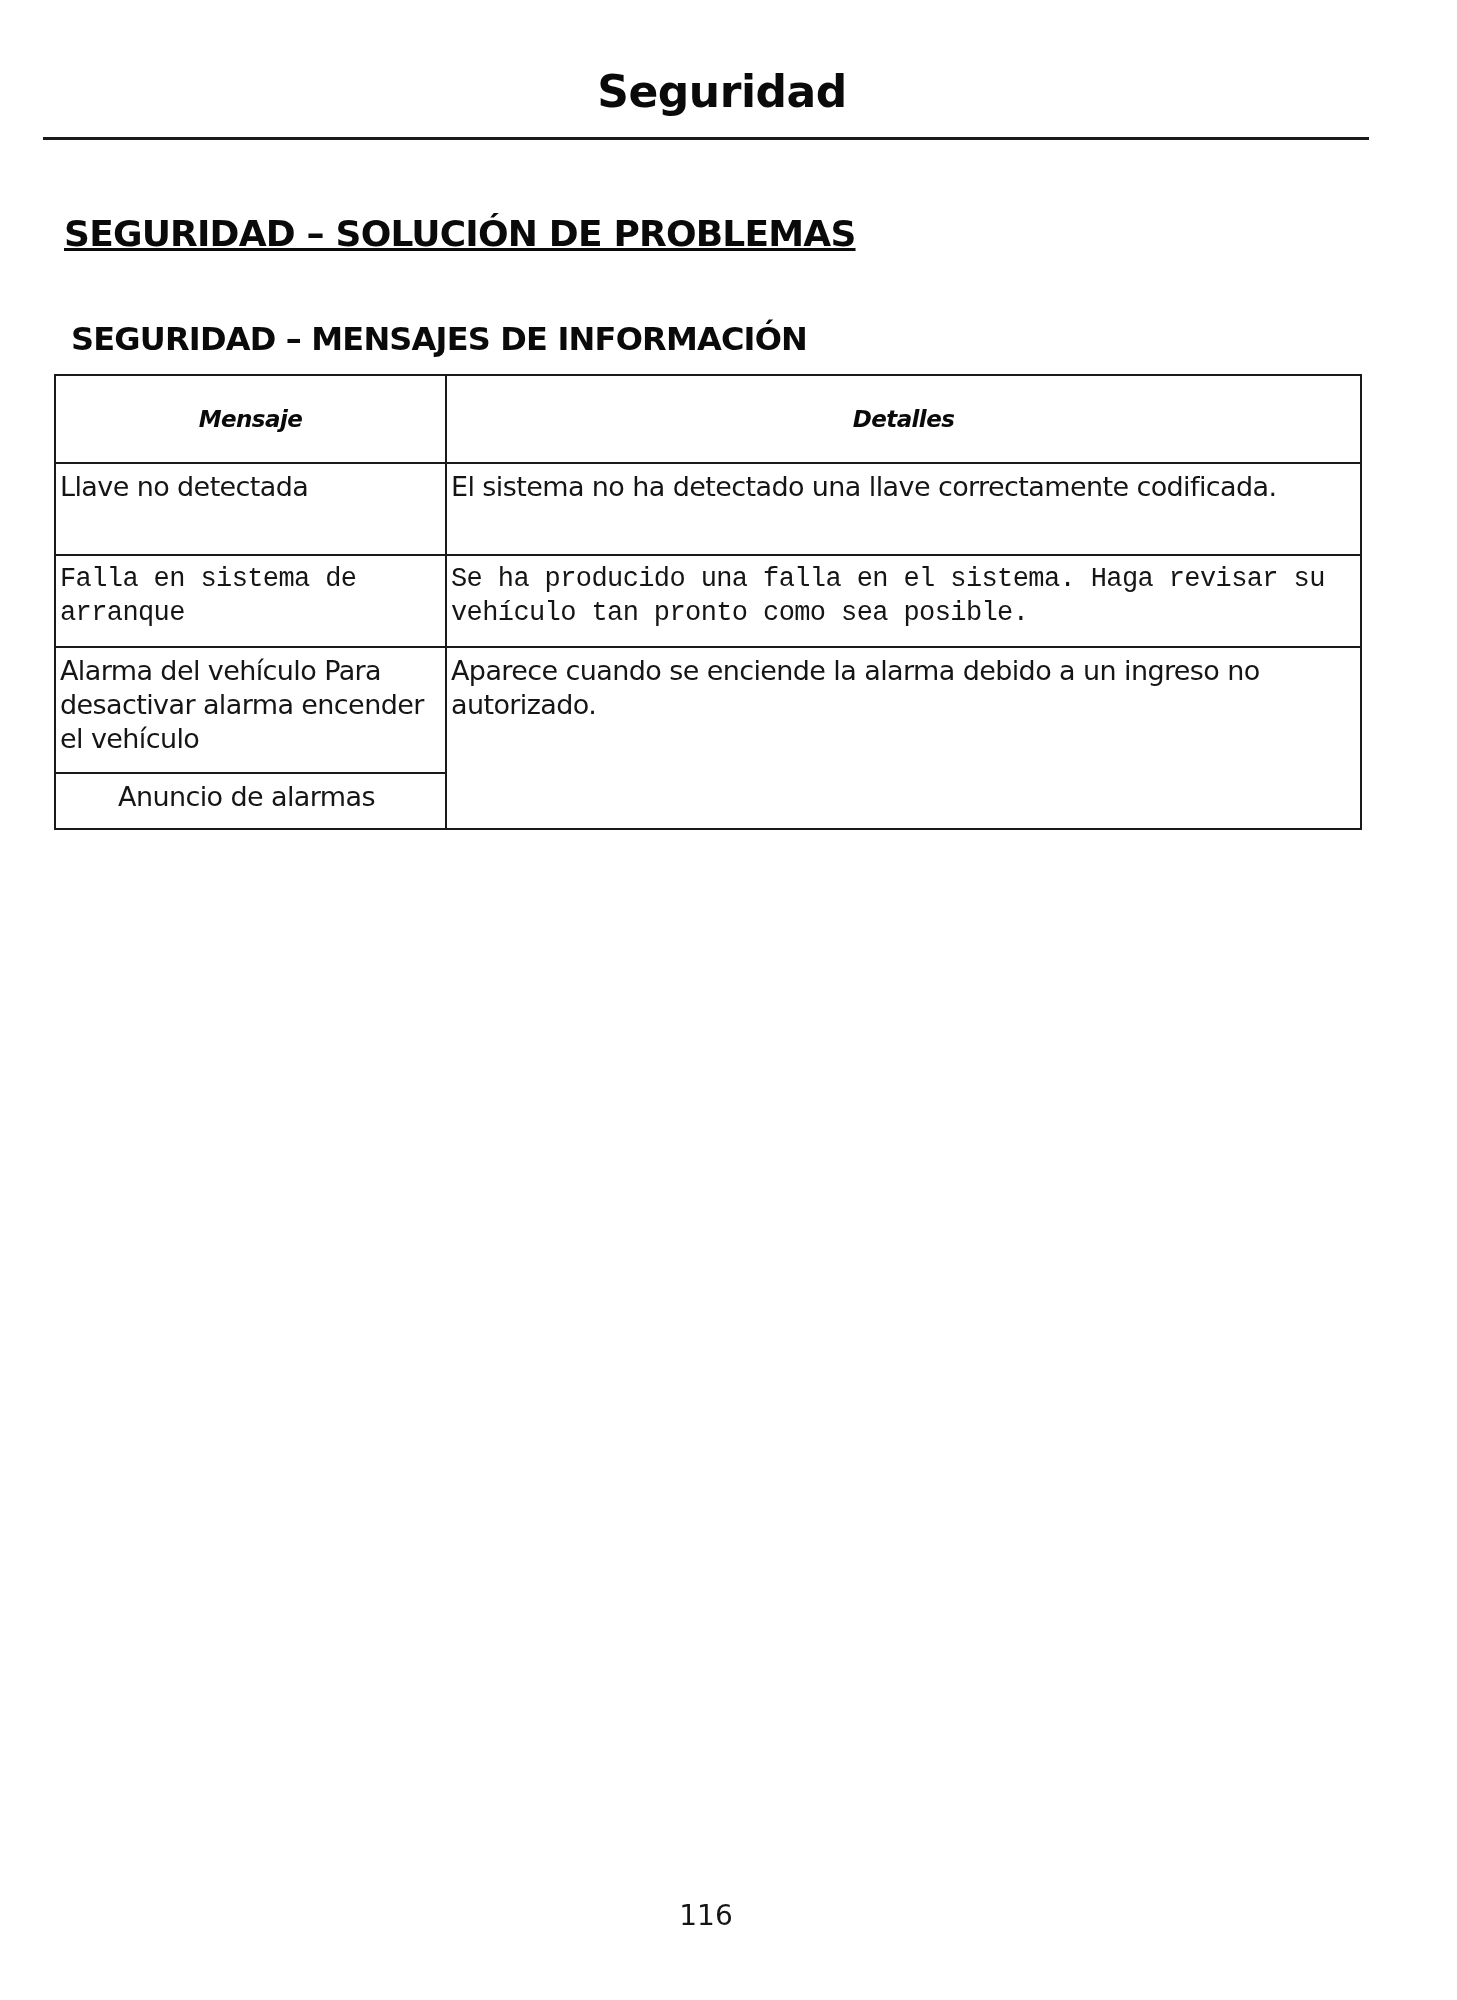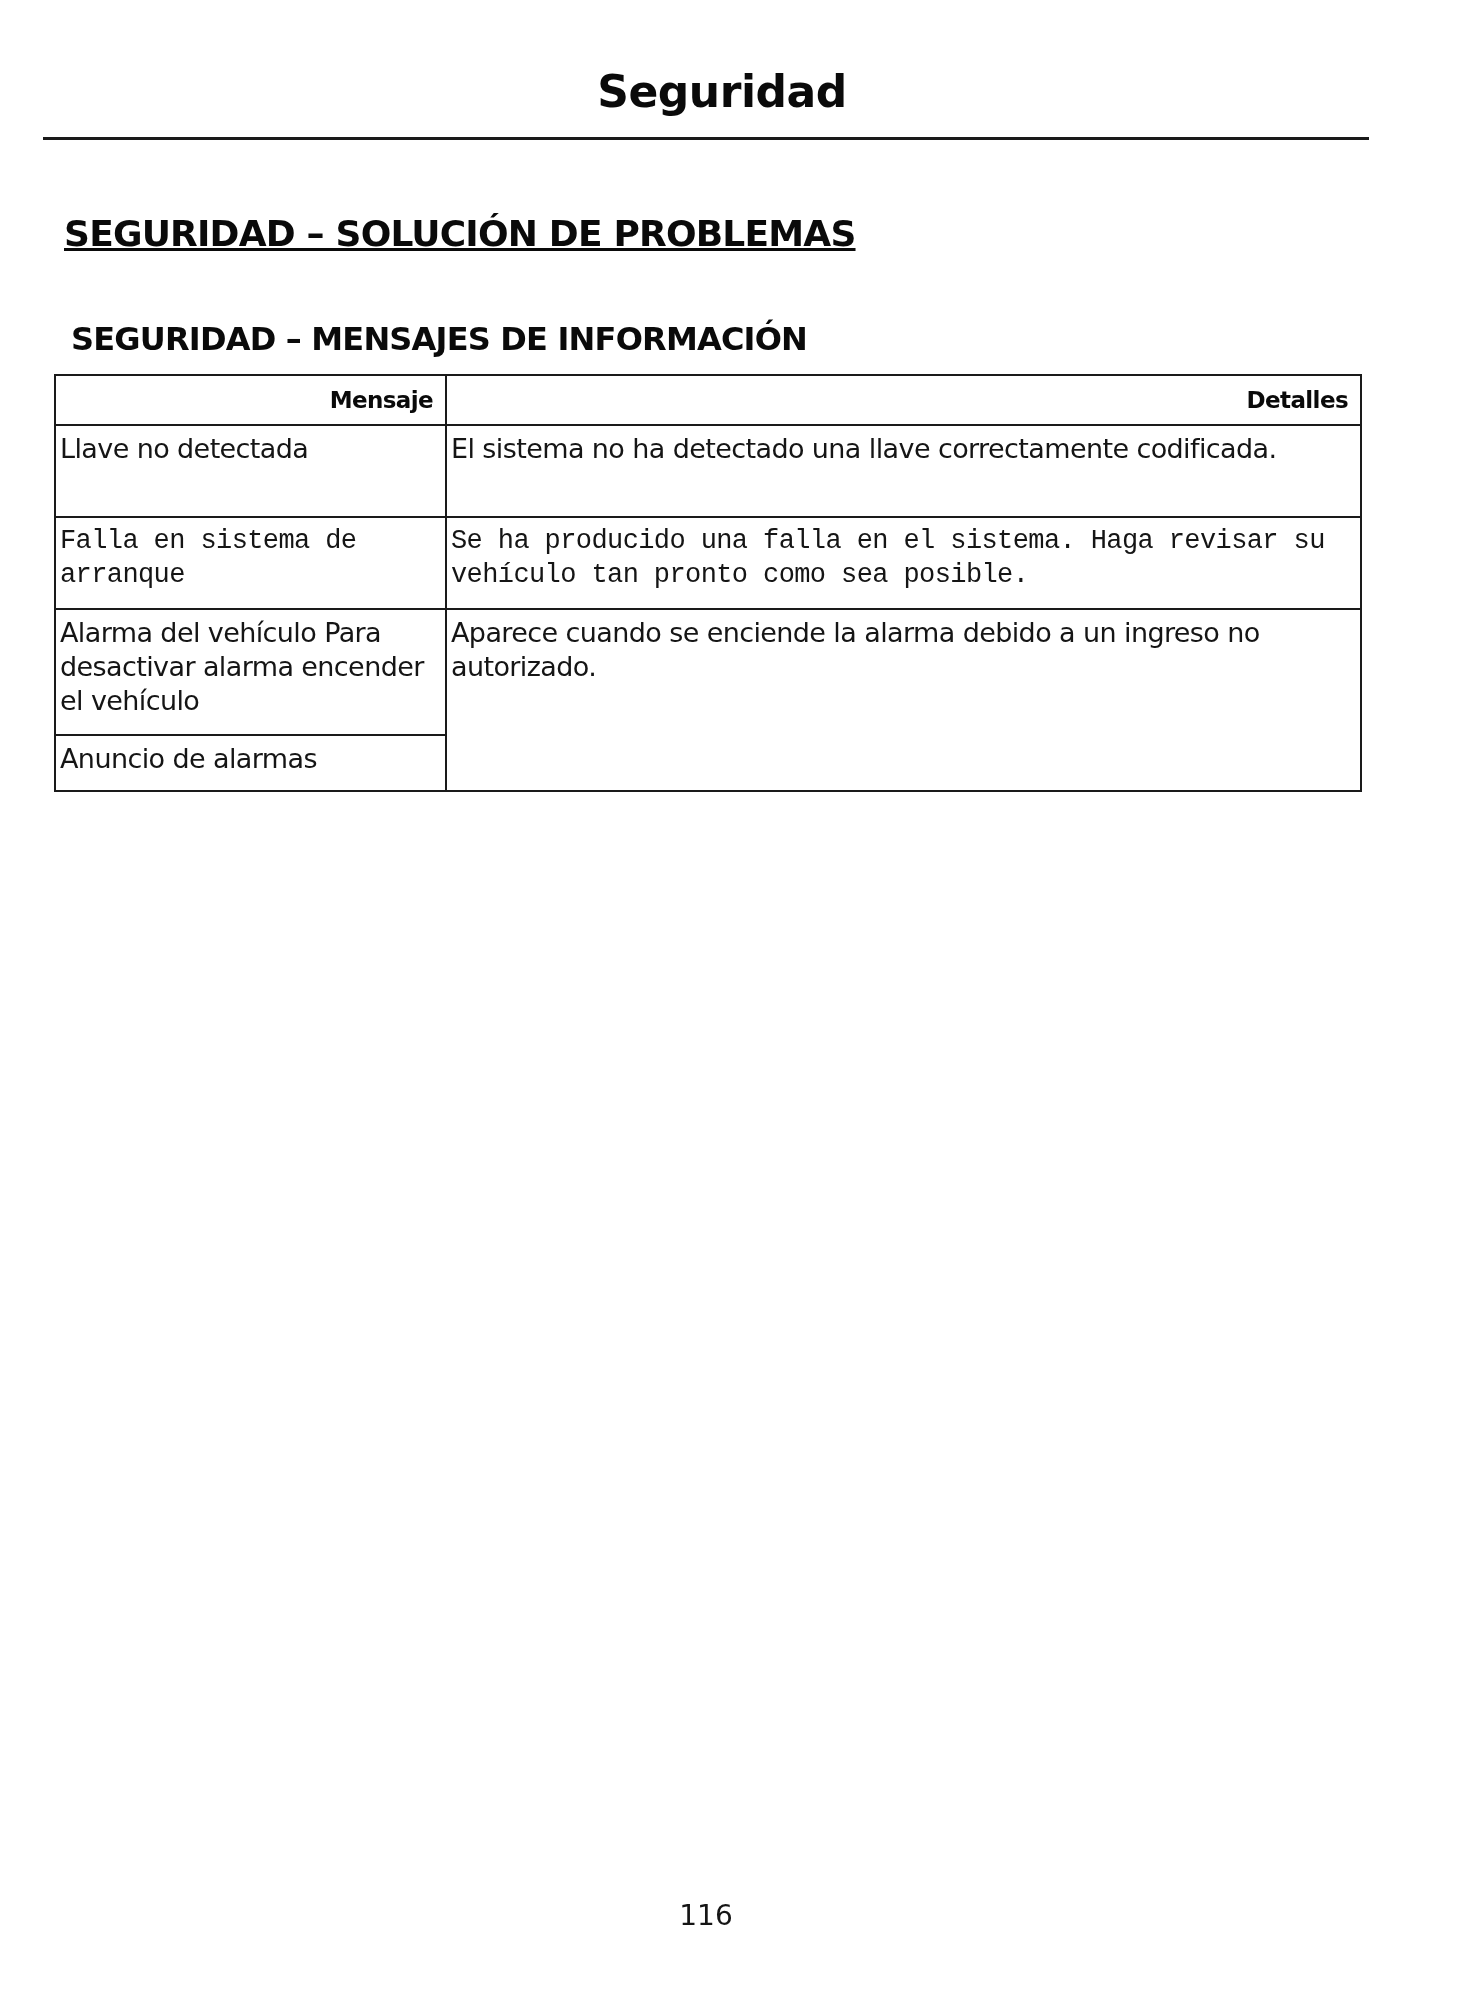--- a/index.html
+++ b/index.html
@@ -77,32 +77,33 @@
       text-align: left;
       padding: 6px 12px 6px 4px;
       font-family: "DejaVu Sans", sans-serif;
       font-weight: normal;
       font-size: 27px;
       line-height: 34px;
       letter-spacing: -0.6px;
       color: #151515;
     }
     table.info-table th {
-      text-align: right;
+      text-align: center;
       vertical-align: middle;
       font-weight: bold;
       font-size: 23px;
       height: 44px;
-      padding: 2px 12px;
+      padding: 21px 12px;
       color: #0a0a0a;
+      font-style: italic;
     }
     table.info-table tr.r1 td { height: 78px; }
     table.info-table tr.r2 td { height: 78px; font-family: Liberation Mono, monospace; }
     table.info-table tr.r3 td.msg { height: 112px; }
-    table.info-table tr.r4 td { height: 42px; }
+    table.info-table tr.r4 td { height: 42px; text-align: center; }
     .page-number {
       position: absolute;
       left: 0;
       width: 1412px;
       top: 1898px;
       text-align: center;
       font-family: "DejaVu Sans", sans-serif;
       font-size: 28px;
       line-height: 36px;
       color: #151515;

